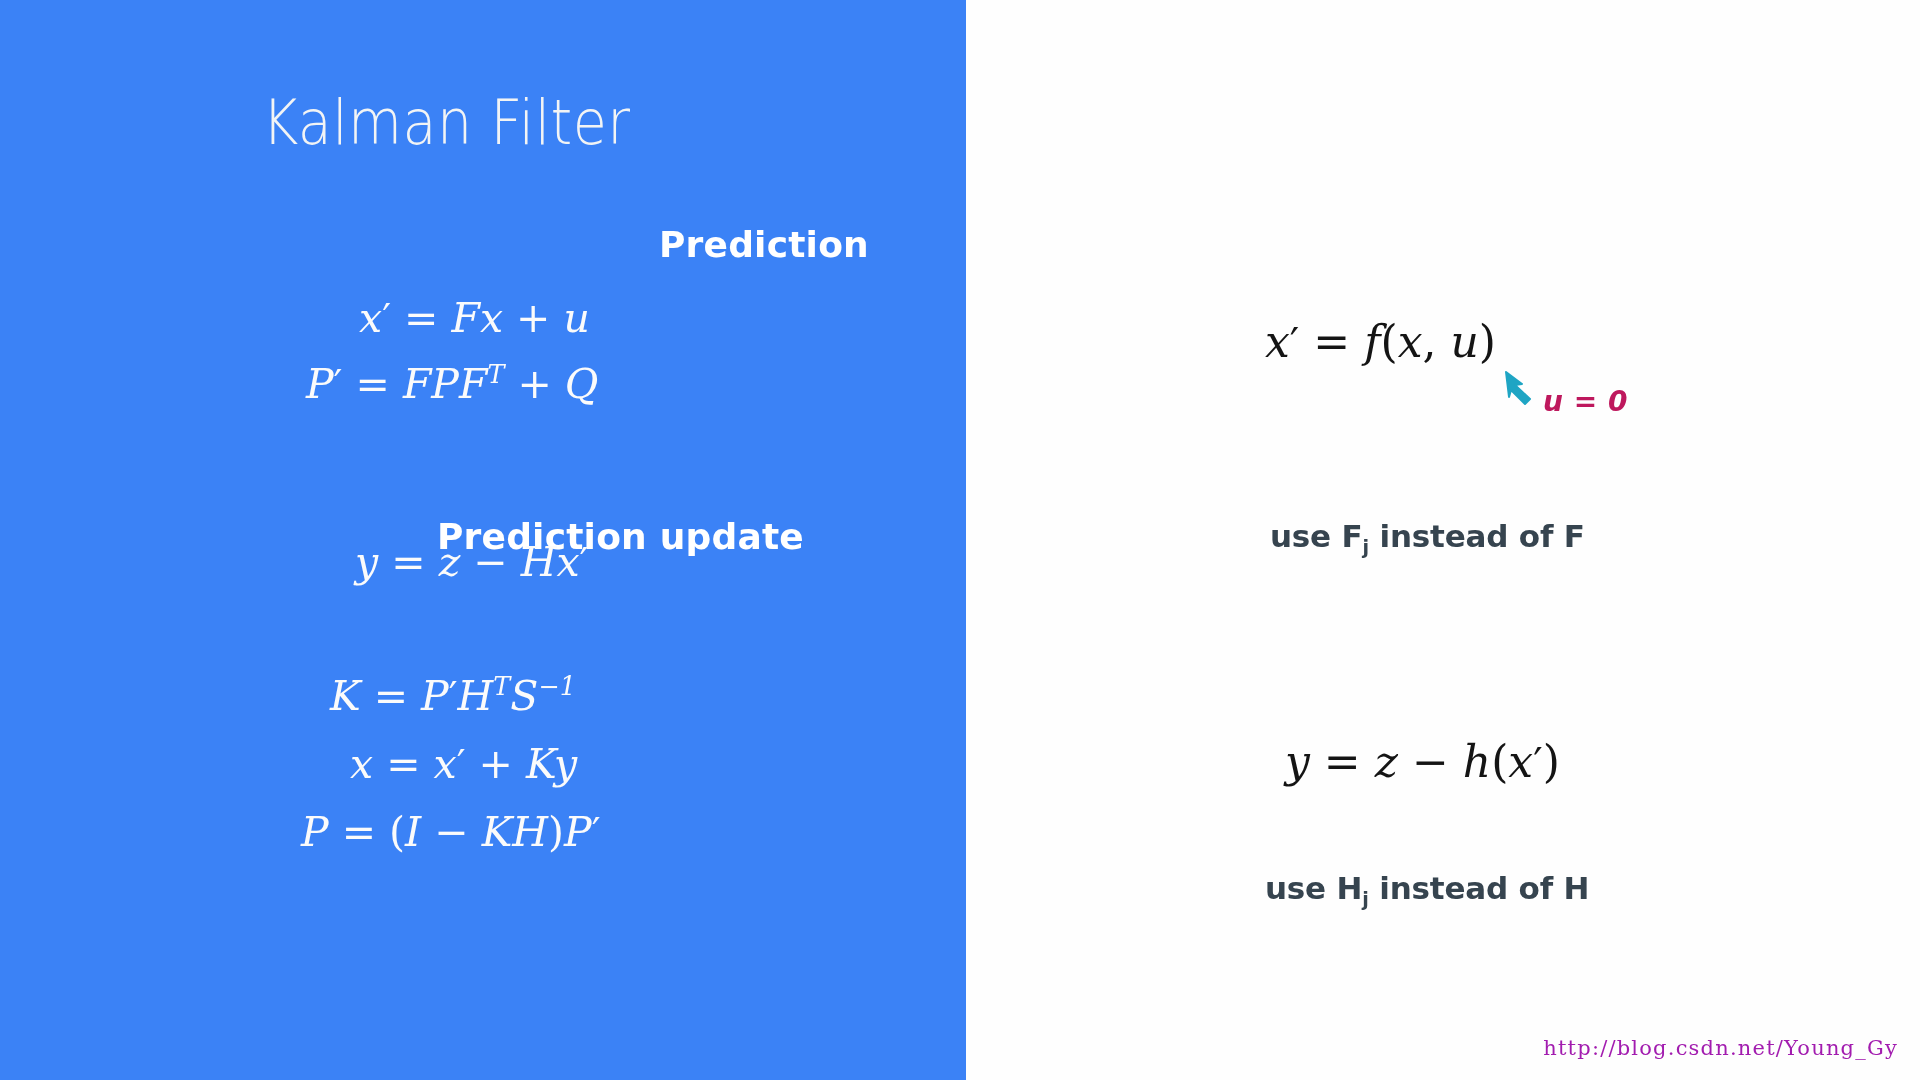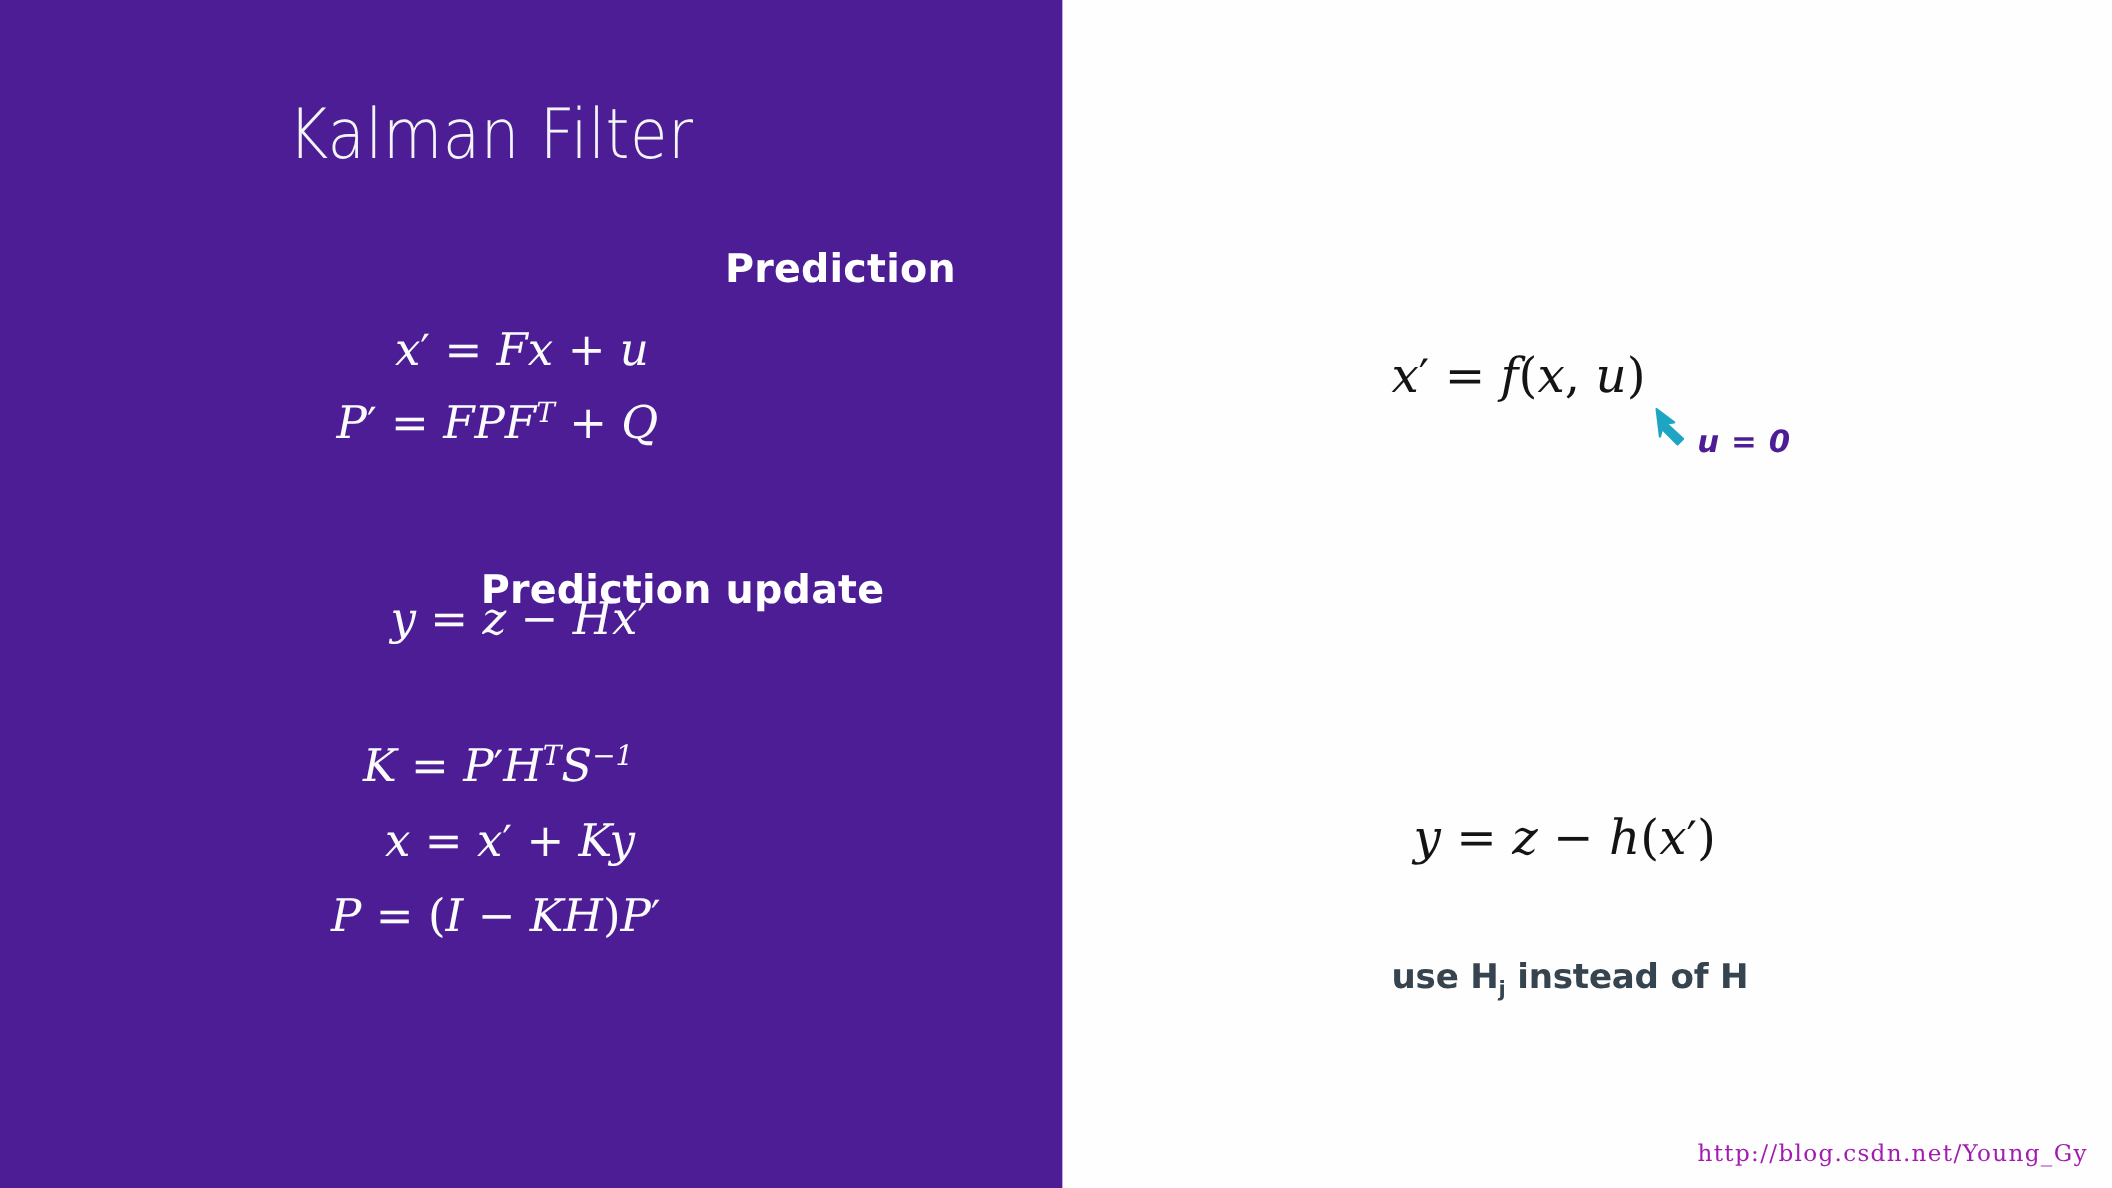--- a/index.html
+++ b/index.html
@@ -20,21 +20,21 @@
     width: 1920px;
     height: 1080px;
     display: flex;
   }
 
   
   .panel-left {
     position: relative;
     width: 966px;
     height: 1080px;
-    background: #4c1d95;
+    background: #3b82f6;
     flex: 0 0 966px;
   }
 
   
   .panel-right {
     position: relative;
     width: 954px;
     height: 1080px;
     background: #fefefe;
     flex: 0 0 954px;
@@ -144,21 +144,21 @@
     pointer-events: none;
   }
   .u-zero {
     position: absolute;
     left: 1543px;
     top: 385px;
     font-family: "DejaVu Sans", sans-serif;
     font-weight: bold;
     font-style: italic;
     font-size: 28px;
-    color: #4c1d95;
+    color: #be185d;
     white-space: nowrap;
     letter-spacing: 0.5px;
   }
 
   
   .watermark {
     position: absolute;
     right: 22px;
     bottom: 20px;
     font-family: "DejaVu Serif", "Liberation Serif", serif;
@@ -205,20 +205,21 @@
   <div class="arrow-wrap">
     <svg width="60" height="48" viewBox="0 0 60 48" xmlns="http://www.w3.org/2000/svg">
       <g fill="#1fa5c4" stroke="#1fa5c4" stroke-width="2" stroke-linejoin="round">
         <path d="M 6 4 L 22 16 L 15 17 L 30 31 L 25 36 L 11 22 L 9 29 Z"></path>
       </g>
     </svg>
   </div>
 
   <div class="u-zero">u = 0</div>
 
+  <div class="note note-f"><span>use F</span><sub>j</sub><span> instead of F</span></div>
 
   <div class="math math-right eq-ekf-y"><span>y</span>&nbsp;<span class="op">=</span>&nbsp;<span>z</span>&nbsp;<span class="op">−</span>&nbsp;<span>h</span><span class="op">(</span><span>x</span><span class="prime">′</span><span class="op">)</span></div>
 
   <div class="note note-h"><span>use H</span><sub>j</sub><span> instead of H</span></div>
 
   <div class="watermark">http://blog.csdn.net/Young_Gy</div>
 
 </div>
 
 </body></html>

